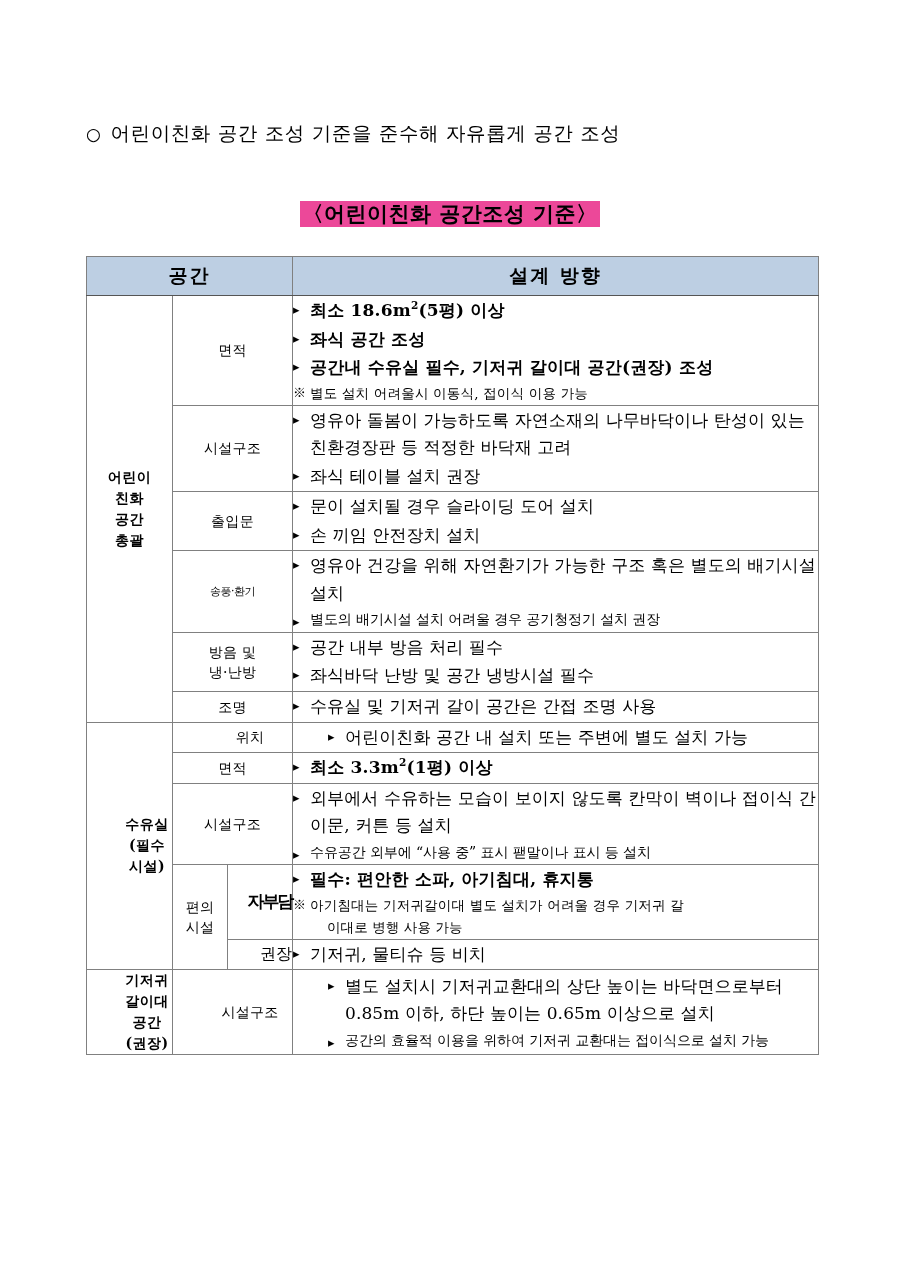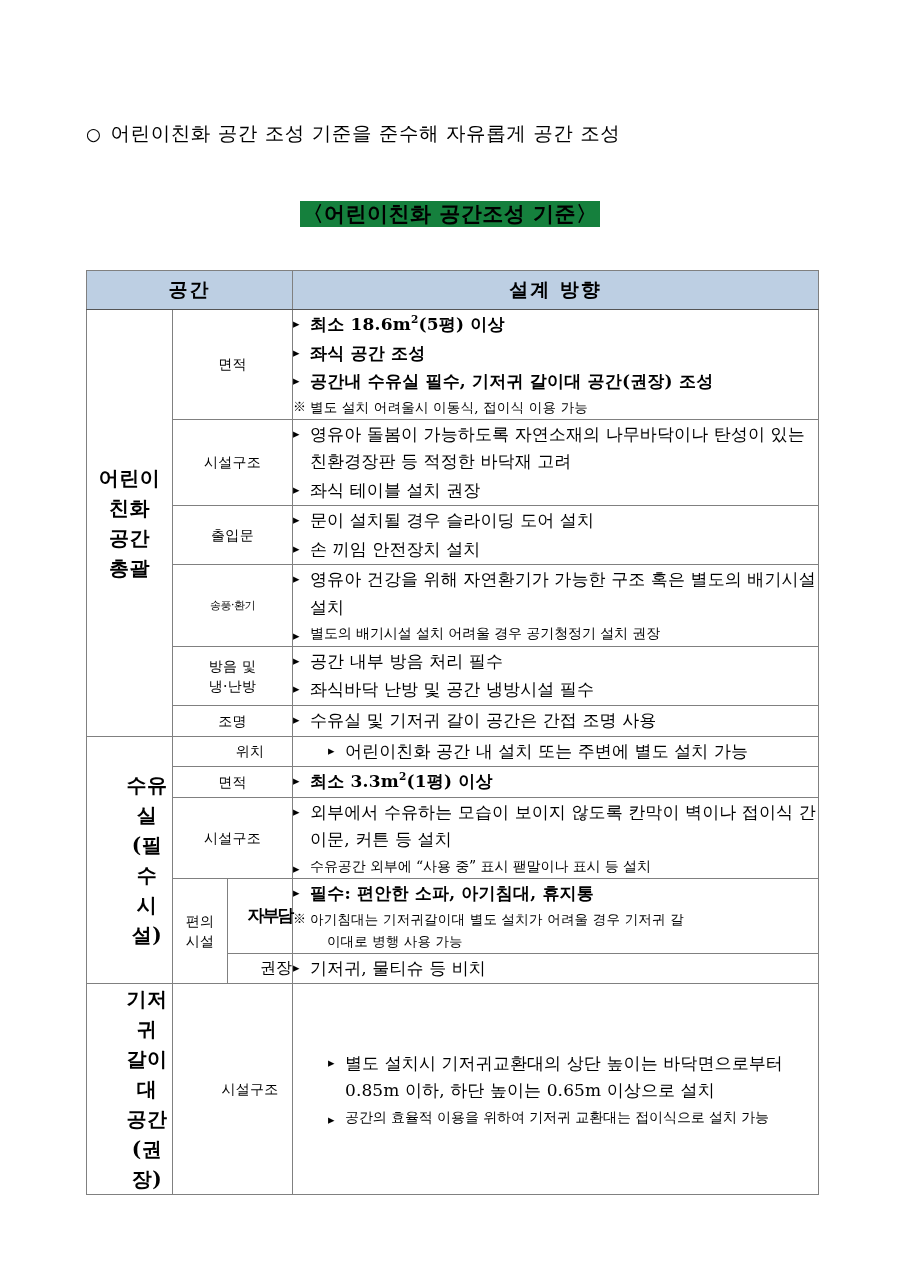--- a/index.html
+++ b/index.html
@@ -44,21 +44,21 @@
     left: 0;
     top: 200px;
     width: 900px;
     text-align: center;
     font-size: 21px;
     font-weight: bold;
     letter-spacing: 0.5px;
     font-family: "DejaVu Sans", "Liberation Sans", sans-serif;
   }
   .table-caption span.hl {
-    background: #15803d;
+    background: #ec4899;
     padding: 1px 2px;
     margin-top: 28px;
   }
 
   
   table.spec {
     position: absolute;
     left: 86px;
     top: 256px;
     width: 732px;
@@ -67,38 +67,37 @@
     font-family: "DejaVu Serif", "Liberation Serif", serif;
   }
   table.spec td, table.spec th {
     border: 1px solid #808080;
     padding: 0;
     vertical-align: middle;
   }
   
   table.spec {
     border: 1.6px solid #555555;
-    margin-top: 14px;
   }
 
   thead th {
     background: #bdcfe3;
     height: 38px;
     font-size: 19px;
     font-weight: bold;
     text-align: center;
     letter-spacing: 2px;
     font-family: "DejaVu Serif", "Liberation Serif", serif;
     border-bottom: 1.4px solid #555555 !important;
   }
 
   
   td.sec-label {
     text-align: center;
-    font-size: 20px;
+    font-size: 14px;
     font-weight: bold;
     line-height: 1.5;
     letter-spacing: 0.5px;
   }
   td.row-label {
     text-align: center;
     font-size: 14px;
     line-height: 1.45;
     letter-spacing: 0.3px;
     padding: 2px 1px;

